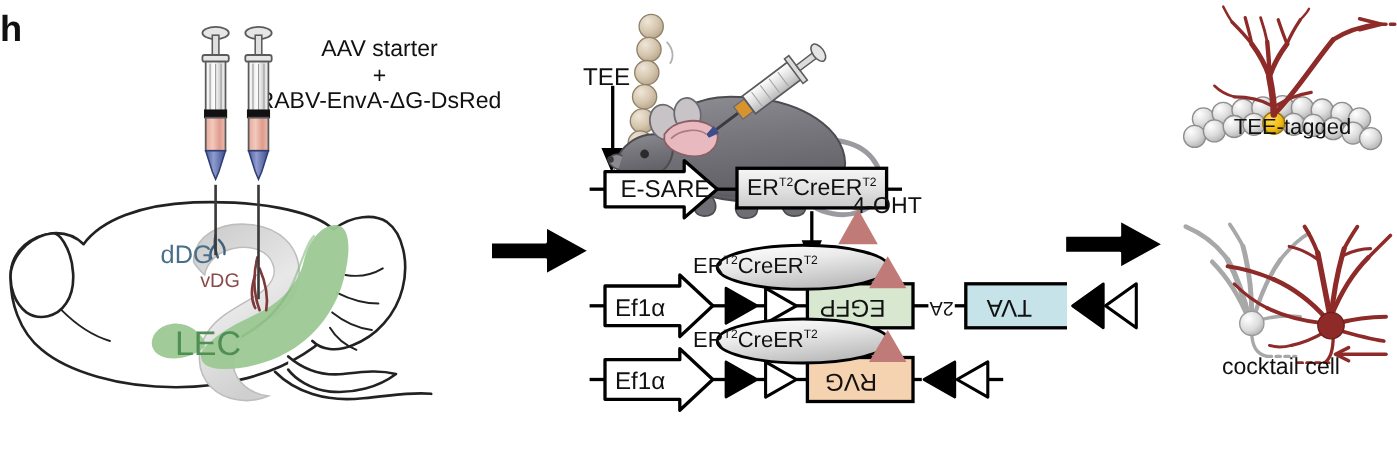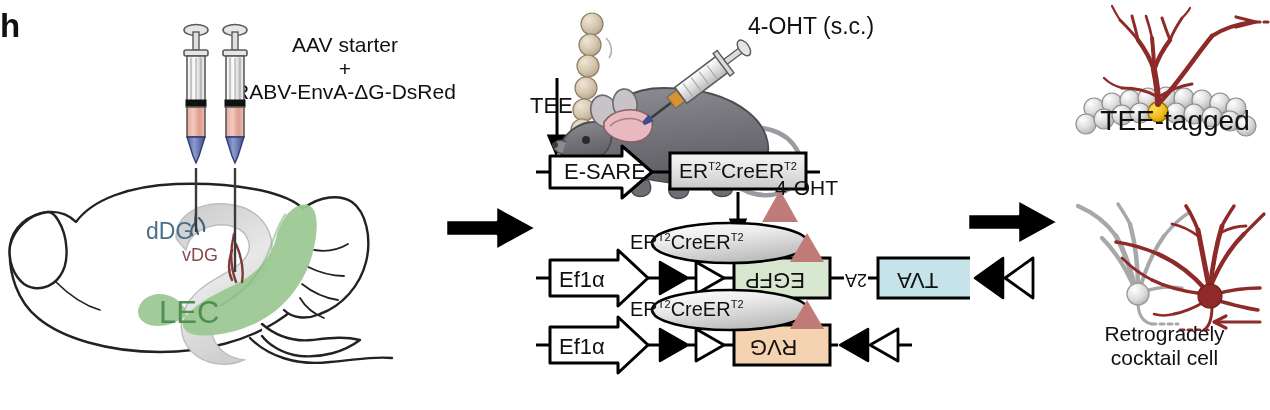--- a/index.html
+++ b/index.html
@@ -13,26 +13,26 @@
   .txt{white-space:nowrap;line-height:1.12;}
   .ctr{text-align:center;}
 
   #panel-letter{left:0px;top:8px;font-size:33px;font-weight:bold;letter-spacing:-0.5px;}
 
   
   #aav-label{left:180px;top:33px;width:330px;font-size:21px;}
   #aav-label .l2{font-size:21px;}
 
   
-  #tee-label{left:530px;top:58px;font-size:22px;margin-top:36px;}
+  #tee-label{left:530px;top:58px;font-size:22px;}
   #ohtsc-label{left:748px;top:14px;font-size:23px;}
   #oht-label2{left:775px;top:176px;font-size:21px;}
 
   
-  #starter-label{left:1080px;top:105px;width:190px;font-size:28px;}
+  #starter-label{left:1080px;top:105px;width:190px;font-size:20px;}
   #retro-label{left:1062px;top:322px;width:205px;font-size:21px;}
 
   
   .gtext{font-size:19px;letter-spacing:0px;}
   .sup{font-size:11px;vertical-align:super;letter-spacing:0px;text-align:right;}
   .flip{transform:rotate(180deg);display:inline-block;}
 </style>
 </head>
 <body>
 
@@ -207,21 +207,20 @@
 
   <div class="abs txt" style="left:146px;top:219px;font-size:23px;color:#4a6f8a;">dDG</div>
   <div class="abs txt" style="left:182px;top:245px;font-size:18px;color:#8b4a4a;">vDG</div>
   <div class="abs txt" style="left:159px;top:296px;font-size:31px;color:#4f8f53;">LEC</div>
 
   <svg class="abs" style="left:440px;top:198px;" width="110" height="60">
     <path d="M6 22 L56 22 L56 8 L96 30 L56 52 L56 38 L6 38 Z" fill="#000" stroke="#fff" stroke-width="2.5" stroke-linejoin="round"></path>
   </svg>
 
   <div class="abs txt" id="tee-label">TEE</div>
-  <div class="abs txt" id="ohtsc-label">4-OHT (s.c.)</div>
 
   <svg class="abs" style="left:500px;top:0px;" width="470" height="410">
     <defs>
       <linearGradient id="mouseBody" x1="0" y1="0" x2="0.2" y2="1">
         <stop offset="0%" stop-color="#8d8d93"></stop>
         <stop offset="45%" stop-color="#76767c"></stop>
         <stop offset="100%" stop-color="#5e5e64"></stop>
       </linearGradient>
       <radialGradient id="beadG" cx="0.35" cy="0.3" r="0.8">
         <stop offset="0%" stop-color="#efe6d8"></stop>
@@ -538,17 +537,16 @@
 
       <path d="M154 110 C 154 122, 152 130, 146 134" stroke-width="3"></path>
       <path d="M202 126 L158 126" stroke-width="3.2"></path>
       <path d="M168 120 L156 126 L168 132" stroke-width="3.2"></path>
       <path d="M150 134 L122 134" stroke-width="3" stroke-dasharray="4 4"></path>
     </g>
     <circle cx="152" cy="100" r="12" fill="#8e2a28" stroke="#6d1f1d" stroke-width="1.2"></circle>
   </svg>
 
   <div class="abs txt ctr" id="retro-label">
-    <div>Retrogradely</div>
     <div>cocktail cell</div>
   </div>
 
 </div>
 
 </body></html>

